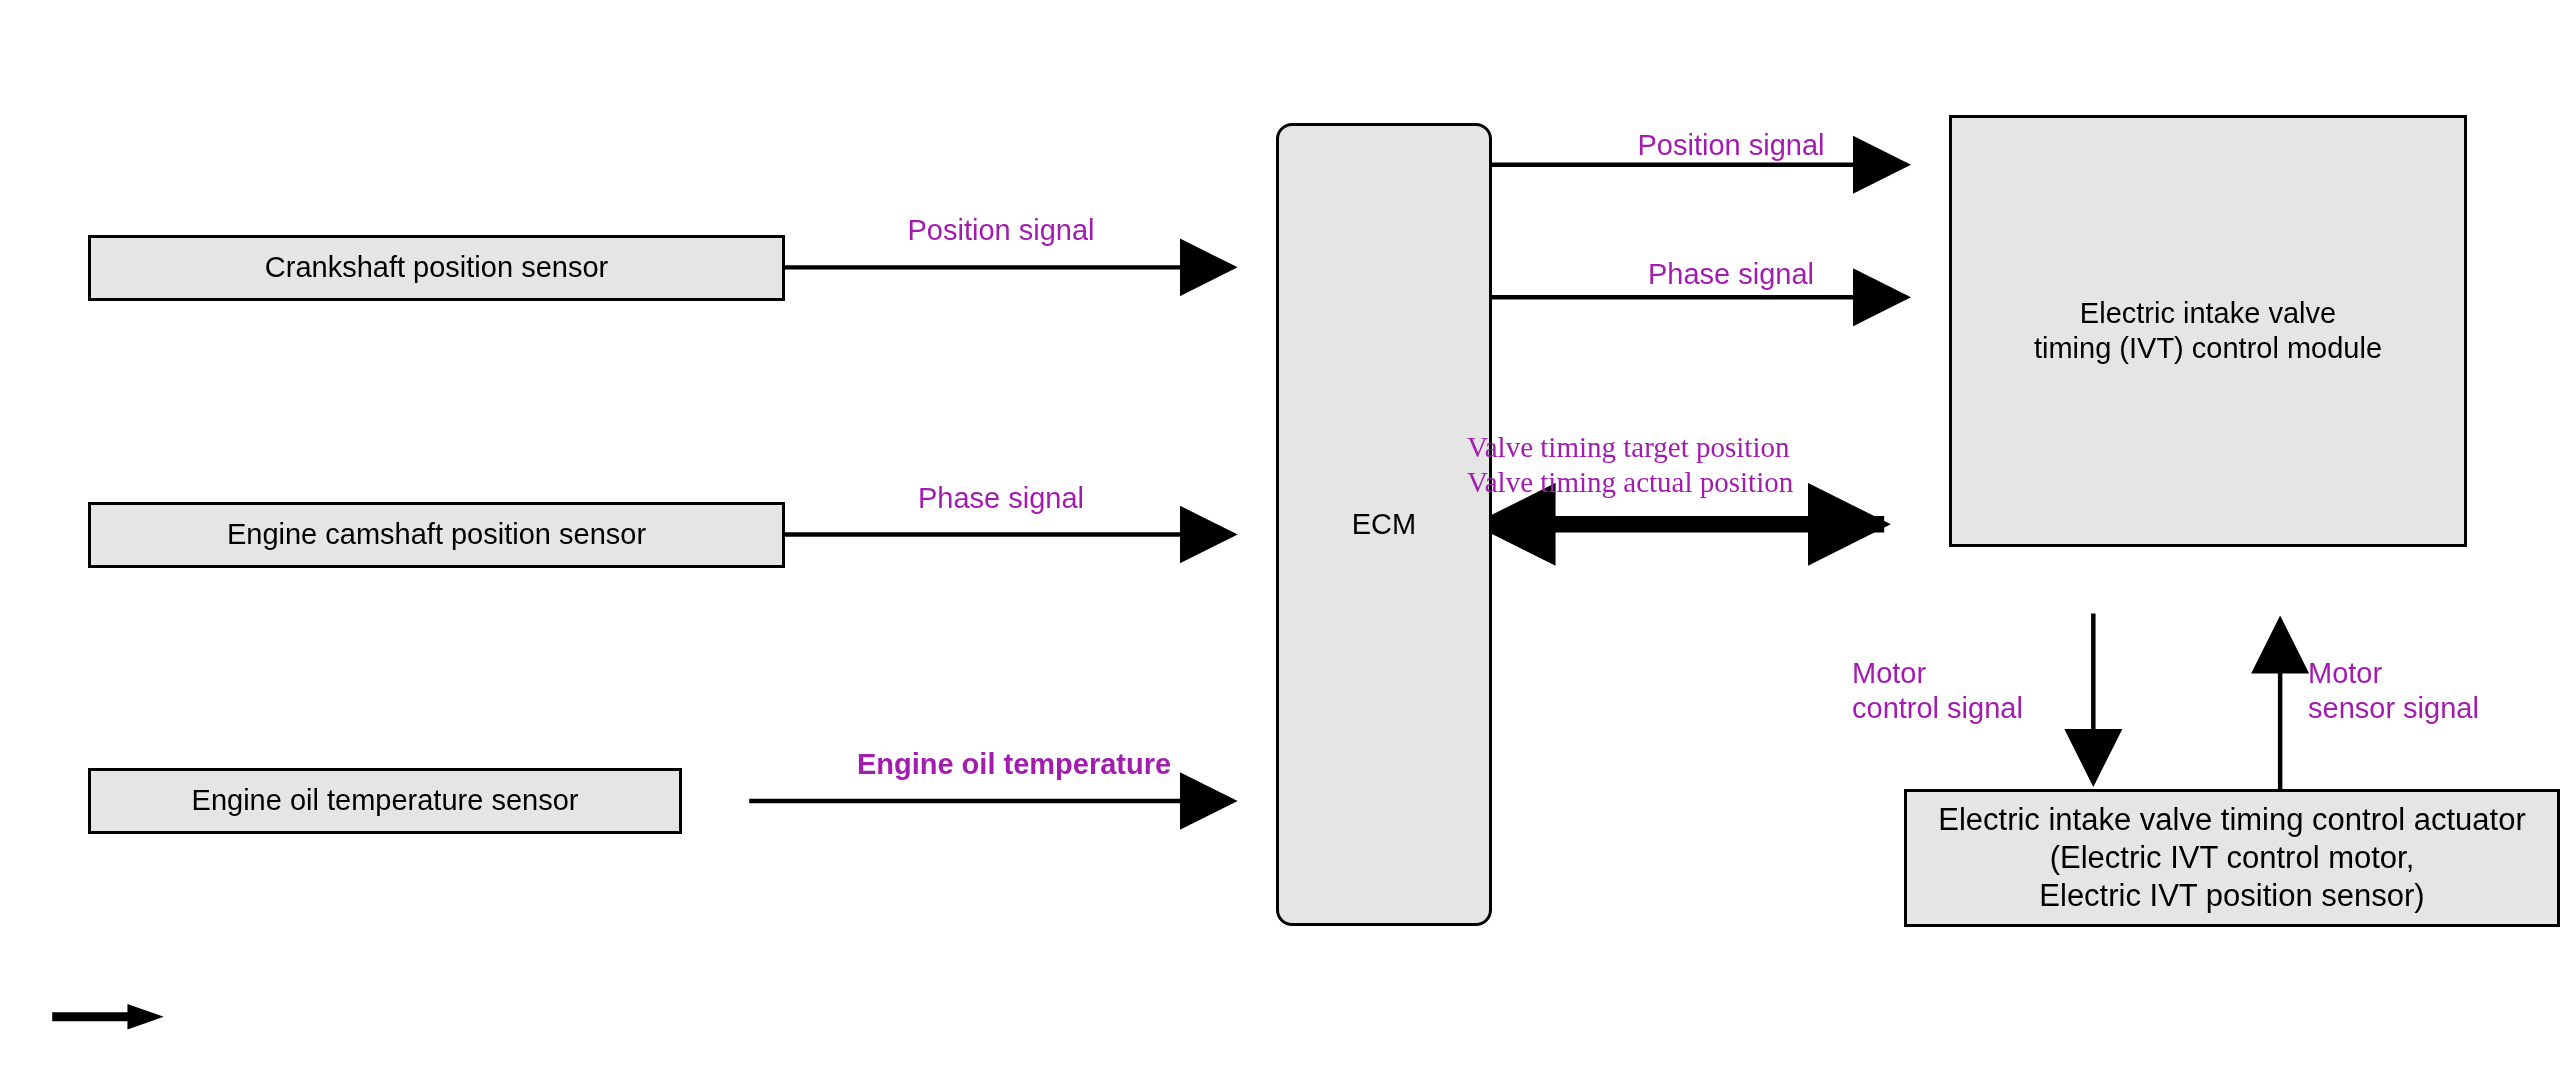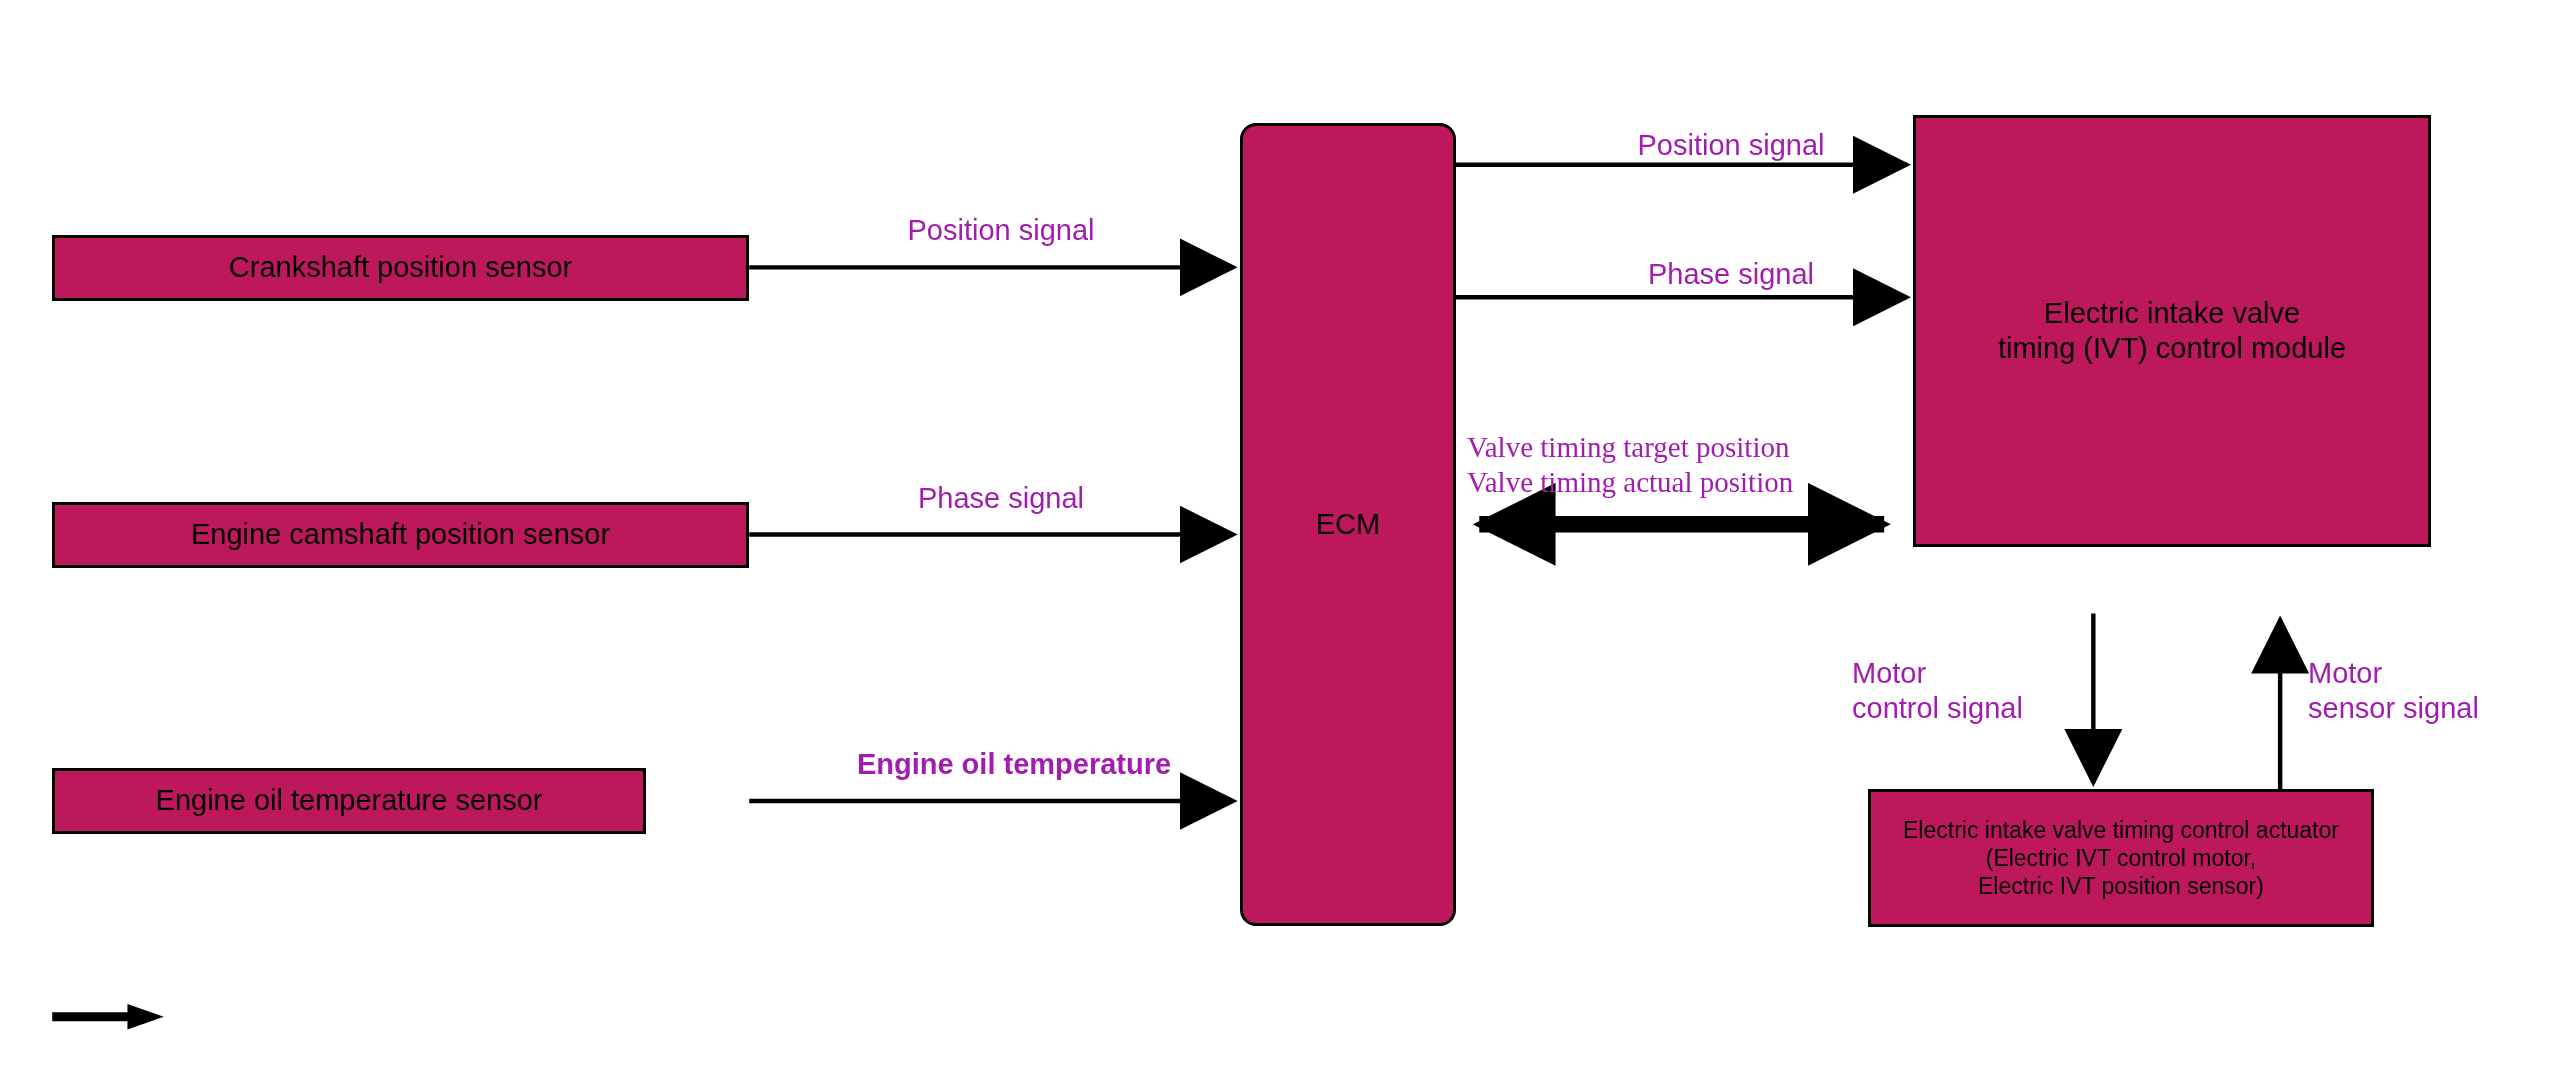--- a/index.html
+++ b/index.html
@@ -20,26 +20,27 @@
     position: absolute;
     left: 0;
     top: 0;
     width: 2576px;
     height: 1085px;
   }
   .box {
     position: absolute;
     box-sizing: border-box;
     border: 3.2px solid #000000;
-    background: #be185d;
+    background: #e5e5e5;
     display: flex;
     align-items: center;
     justify-content: center;
     text-align: center;
     line-height: 1.22;
+    margin-left: 36px;
   }
   .box-label {
     display: block;
     white-space: pre-line;
   }
   .edge-label {
     position: absolute;
     white-space: pre-line;
     text-align: center;
     line-height: 1.22;
@@ -53,21 +54,21 @@
   }
   .legend-text {
     white-space: pre;
   }
   
   #box-crankshaft      { left: 52px;   top: 235px;  width: 697px; height: 66px; font-size: 29px; }
   #box-intake-cam      { left: 52px;   top: 502px;  width: 697px; height: 66px; font-size: 29px; }
   #box-oil-temp        { left: 52px;   top: 768px; width: 594px; height: 66px; font-size: 29px; }
   #box-ecm            { left: 1240px; top: 123px;  width: 216px;  height: 803px; font-size: 29px; border-radius: 16px; }
   #box-ivt-module     { left: 1913px; top: 115px;  width: 518px;  height: 432px; font-size: 29px; }
-  #box-ivt-actuator   { left: 1868px; top: 789px; width: 506px; height: 138px; font-size: 23px; }
+  #box-ivt-actuator   { left: 1868px; top: 789px; width: 656px; height: 138px; font-size: 31px; }
 
   #lbl-position-left   { left: 835px; top: 201px;  width: 332px; font-size: 29px; }
   #lbl-phase-left      { left: 835px; top: 469px;  width: 332px; font-size: 29px; }
   #lbl-oiltemp-left    { left: 791px; top: 735px; width: 446px; font-size: 29px; font-weight: bold; }
   #lbl-position-right  { left: 1527px; top: 116px;  width: 408px; font-size: 29px; }
   #lbl-phase-right     { left: 1527px; top: 245px;  width: 408px; font-size: 29px; }
   #lbl-valve-timing    { left: 1467px; top: 418px;  width: 472px; font-size: 29px; text-align: left; font-family: Liberation Serif, serif; }
   #lbl-motor-control   { left: 1852px; top: 644px; width: 255px; font-size: 29px; text-align: left; }
   #lbl-motor-sensor    { left: 2308px; top: 644px; width: 268px; font-size: 29px; text-align: left; }
 

